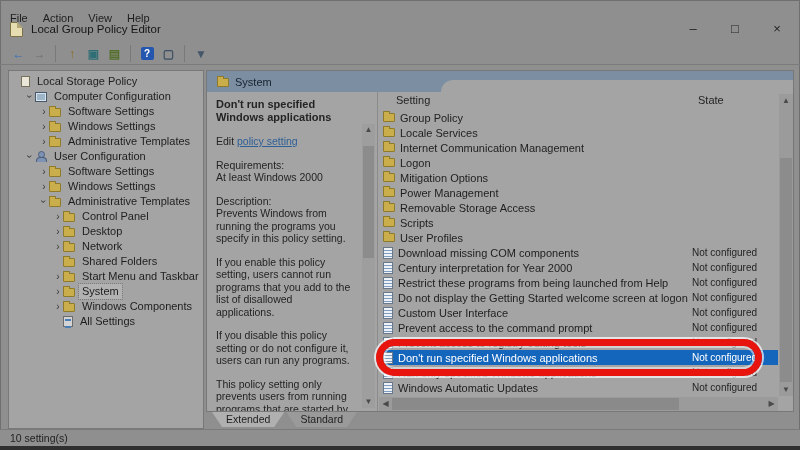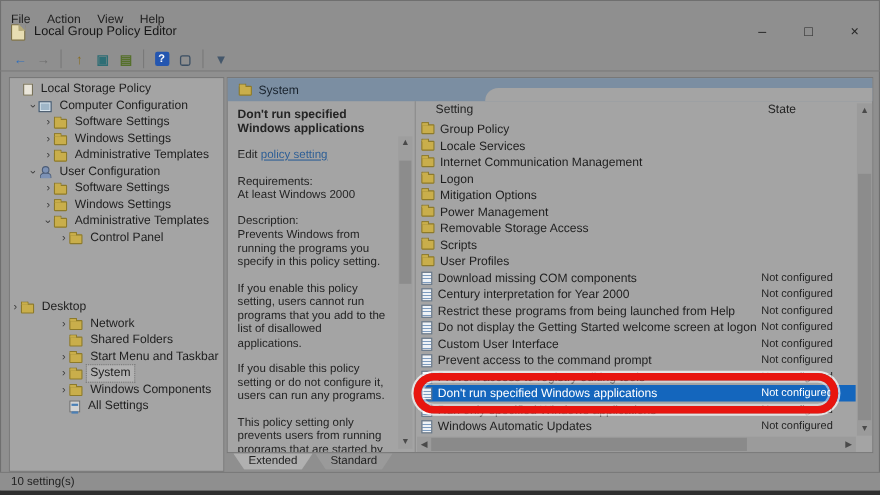--- a/index.html
+++ b/index.html
@@ -193,21 +193,21 @@
       <div class="tree-item" style="padding-left: 30px;">
         <span class="exp open"></span>
         <span class="ic ic-folder"></span>
         <span class="lbl">Administrative Templates</span>
       </div>
       <div class="tree-item" style="padding-left: 44px;">
         <span class="exp closed"></span>
         <span class="ic ic-folder"></span>
         <span class="lbl">Control Panel</span>
       </div>
-      <div class="tree-item" style=" margin-top: 48px;">
+      <div class="tree-item" style="padding-left: 44px;">
         <span class="exp closed"></span>
         <span class="ic ic-folder"></span>
         <span class="lbl">Desktop</span>
       </div>
       <div class="tree-item" style="padding-left: 44px;">
         <span class="exp closed"></span>
         <span class="ic ic-folder"></span>
         <span class="lbl">Network</span>
       </div>
       <div class="tree-item" style="padding-left: 44px;">

